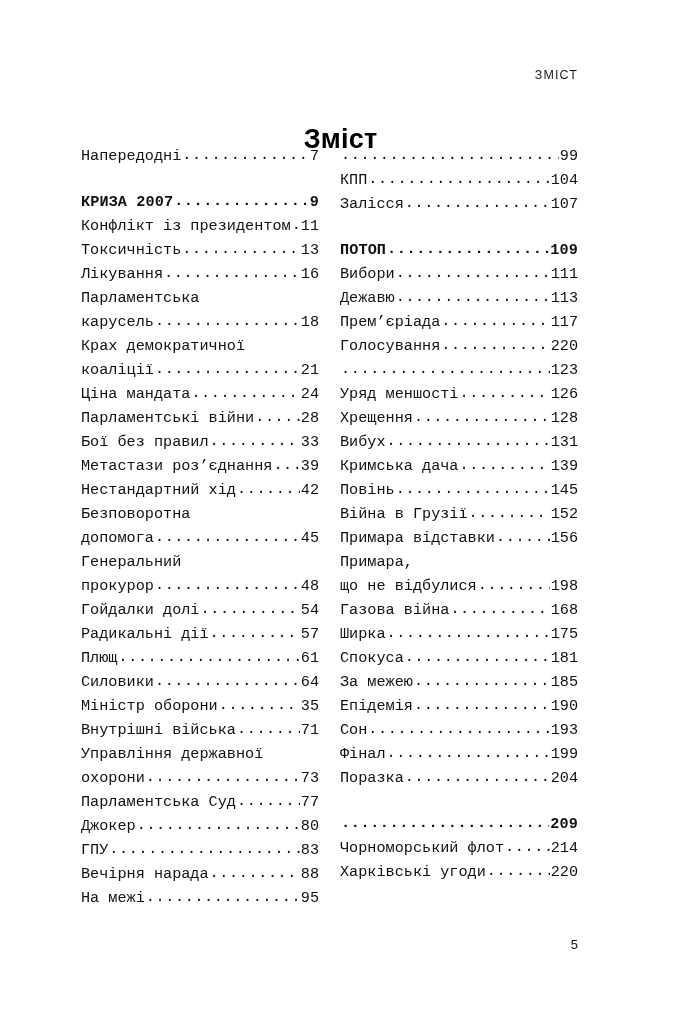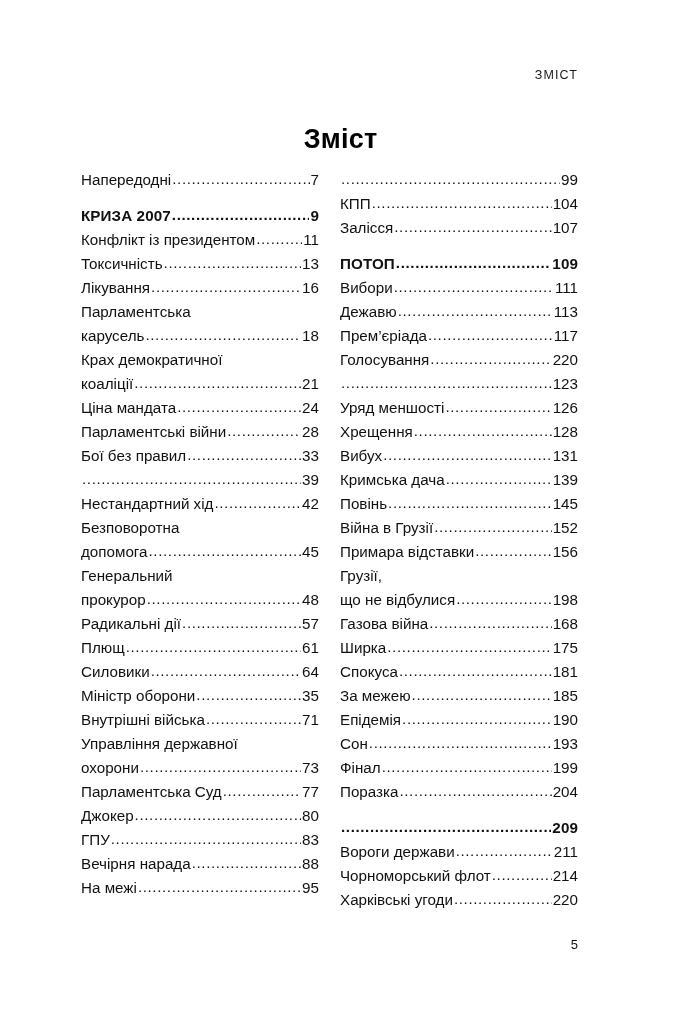--- a/index.html
+++ b/index.html
@@ -39,26 +39,27 @@
     text-align: center;
     font-size: 27px;
     font-weight: 700;
     letter-spacing: 0.2px;
     color: #000000;
   }
 
   
   #toc-columns {
     position: absolute;
-    top: 168px;
+    top: 144px;
     left: 81px;
     width: 497px;
     display: flex;
     flex-direction: row;
     gap: 21px;
+    font-family: Liberation Mono, monospace;
   }
   .toc-column {
     width: 238px;
     flex: 0 0 238px;
   }
 
   
   .toc-entry {
     display: flex;
     align-items: baseline;
@@ -67,21 +68,21 @@
     line-height: 24px;
     color: #111111;
     white-space: nowrap;
     overflow: hidden;
   }
   .toc-entry.section {
     font-weight: 700;
     letter-spacing: 0.1px;
   }
   .toc-entry.spaced-above {
-    margin-top: 12px;
+    margin-top: 22px;
   }
 
   .entry-title {
     flex: 0 0 auto;
   }
   .entry-dots {
     flex: 1 1 auto;
     min-width: 0;
     overflow: hidden;
     margin: 0 1px;
@@ -177,20 +178,21 @@
         <span class="entry-title">Парламентські війни</span>
         <span class="entry-dots"></span>
         <span class="entry-page">28</span>
       </div>
       <div class="toc-entry">
         <span class="entry-title">Бої без правил</span>
         <span class="entry-dots"></span>
         <span class="entry-page">33</span>
       </div>
       <div class="toc-entry">
+        <span class="entry-title">Метастази роз’єднання</span>
         <span class="entry-dots"></span>
         <span class="entry-page">39</span>
       </div>
       <div class="toc-entry">
         <span class="entry-title">Нестандартний хід</span>
         <span class="entry-dots"></span>
         <span class="entry-page">42</span>
       </div>
       <div class="toc-entry wrap-first">
         <span class="entry-title">Безповоротна</span>
@@ -200,20 +202,25 @@
         <span class="entry-dots"></span>
         <span class="entry-page">45</span>
       </div>
       <div class="toc-entry wrap-first">
         <span class="entry-title">Генеральний</span>
       </div>
       <div class="toc-entry">
         <span class="entry-title">прокурор</span>
         <span class="entry-dots"></span>
         <span class="entry-page">48</span>
+      </div>
+      <div class="toc-entry">
+        <span class="entry-title">Гойдалки долі</span>
+        <span class="entry-dots"></span>
+        <span class="entry-page">54</span>
       </div>
       <div class="toc-entry">
         <span class="entry-title">Радикальні дії</span>
         <span class="entry-dots"></span>
         <span class="entry-page">57</span>
       </div>
       <div class="toc-entry">
         <span class="entry-title">Плющ</span>
         <span class="entry-dots"></span>
         <span class="entry-page">61</span>
@@ -340,21 +347,21 @@
         <span class="entry-title">Війна в Грузії</span>
         <span class="entry-dots"></span>
         <span class="entry-page">152</span>
       </div>
       <div class="toc-entry">
         <span class="entry-title">Примара відставки</span>
         <span class="entry-dots"></span>
         <span class="entry-page">156</span>
       </div>
       <div class="toc-entry wrap-first">
-        <span class="entry-title">Грузії,</span>
+        <span class="entry-title">Примара,</span>
       </div>
       <div class="toc-entry">
         <span class="entry-title">що не відбулися</span>
         <span class="entry-dots"></span>
         <span class="entry-page">198</span>
       </div>
       <div class="toc-entry">
         <span class="entry-title">Газова війна</span>
         <span class="entry-dots"></span>
         <span class="entry-page">168</span>
@@ -390,25 +397,20 @@
         <span class="entry-page">199</span>
       </div>
       <div class="toc-entry">
         <span class="entry-title">Поразка</span>
         <span class="entry-dots"></span>
         <span class="entry-page">204</span>
       </div>
       <div class="toc-entry section spaced-above">
         <span class="entry-dots"></span>
         <span class="entry-page">209</span>
-      </div>
-      <div class="toc-entry">
-        <span class="entry-title">Вороги держави</span>
-        <span class="entry-dots"></span>
-        <span class="entry-page">211</span>
       </div>
       <div class="toc-entry">
         <span class="entry-title">Чорноморський флот</span>
         <span class="entry-dots"></span>
         <span class="entry-page">214</span>
       </div>
       <div class="toc-entry">
         <span class="entry-title">Харківські угоди</span>
         <span class="entry-dots"></span>
         <span class="entry-page">220</span>

